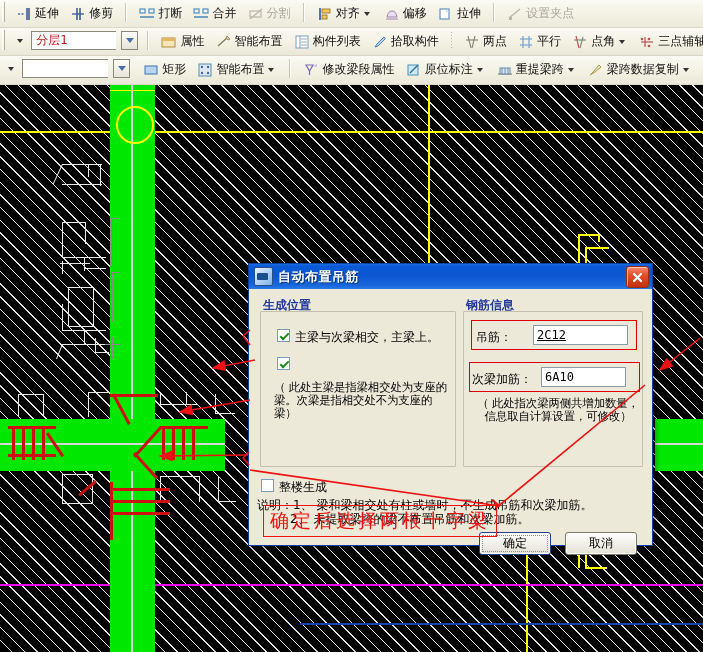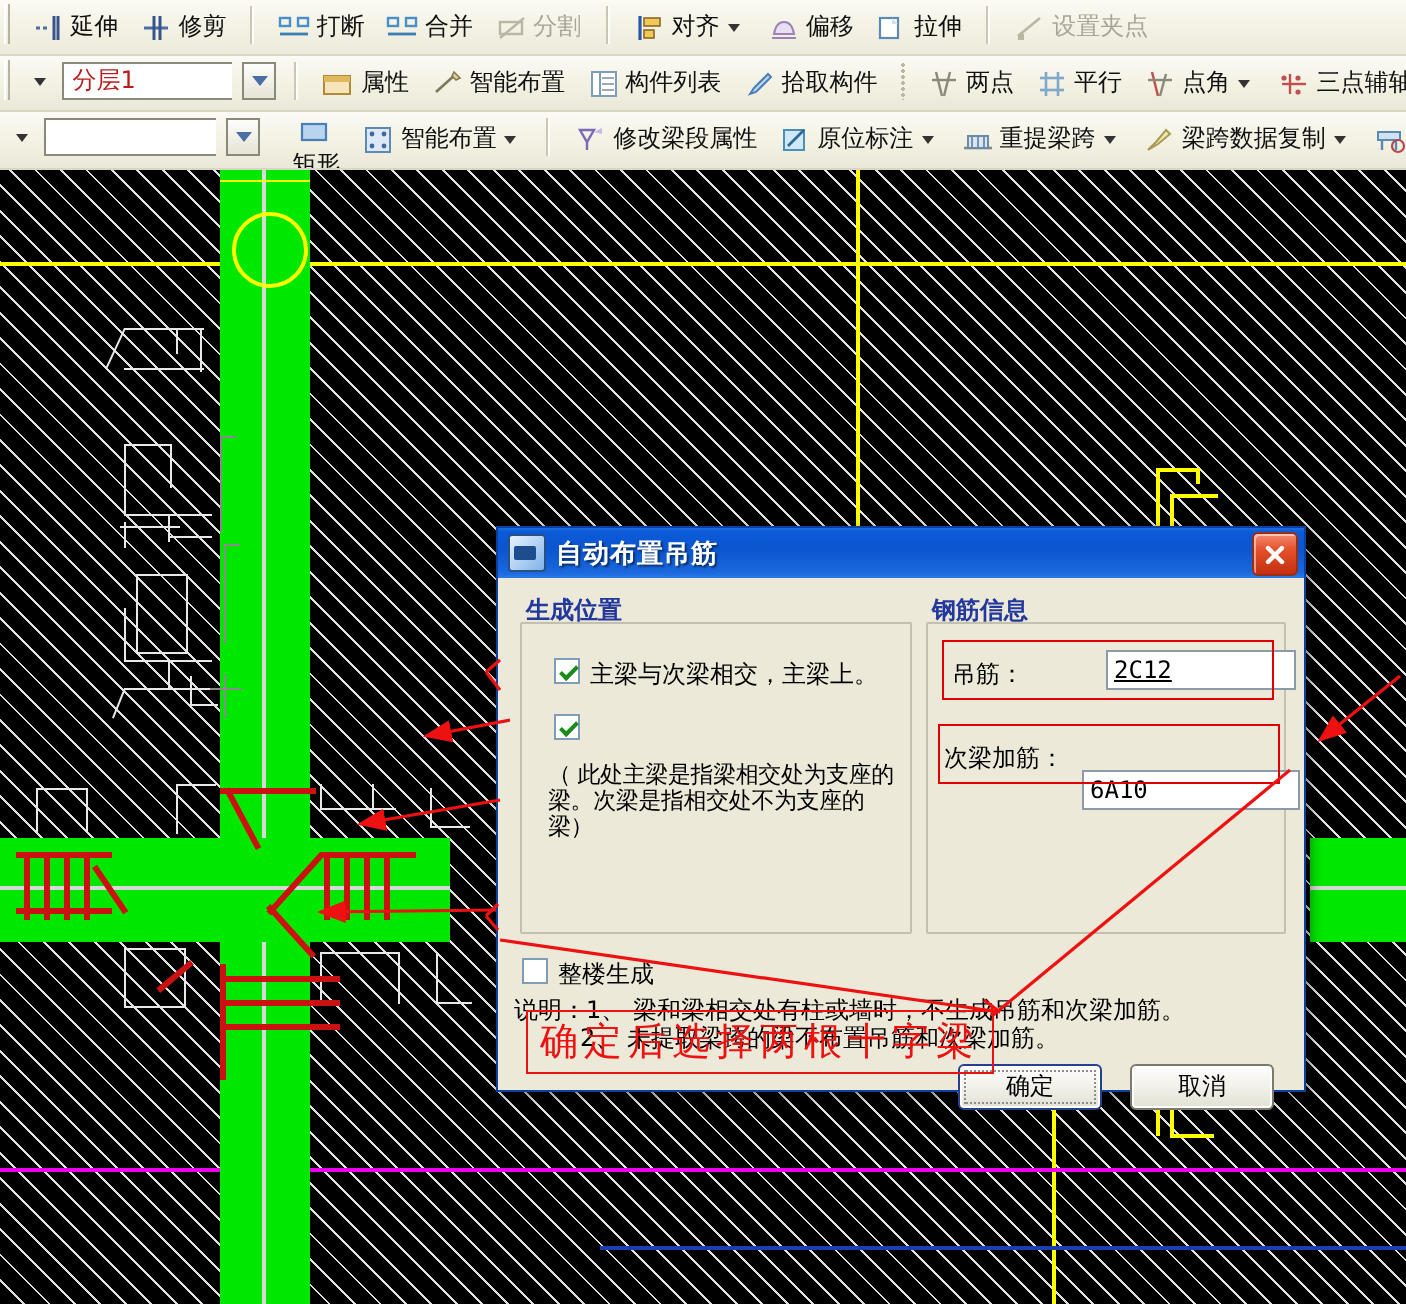--- a/index.html
+++ b/index.html
@@ -446,21 +446,21 @@
   </div>
 
   <div class="tbrow r3">
     <span class="caret" style="margin-top:11px;margin-left:8px;"></span>
 
     <span class="combo" style="width:86px;"></span>
     <span class="combobtn">
         <span class="cbcaret"></span>
       </span>
 
-    <span class="tbitem" style="margin-left:5px;flex-direction:column;">
+    <span class="tbitem" style="margin-left:5px;">
       <span class="ico">
         <svg width="16" height="16" viewBox="0 0 16 16">
             <rect x="2" y="4" width="12" height="8" fill="#b9d4ee" stroke="#4a7fb5" stroke-width="1.1"></rect>
           </svg>
       </span>
       <span class="tblabel">矩形</span>
     </span>
 
     <span class="tbitem">
       <span class="ico">
@@ -564,27 +564,28 @@
     <div class="chkrow" style="left:28px;top:68px;width:175px;">
       <span class="chkbox on"></span>
     </div>
 
     <div class="note" style="left:25px;top:92px;width:176px;">（ 此处主梁是指梁相交处为支座的梁。次梁是指相交处不为支座的梁）</div>
 
     <div class="grouphdr" style="left:217px;top:8px;">钢筋信息</div>
     <div class="group" style="left:214px;top:22px;width:180px;height:156px;"></div>
 
     <div class="fldlabel" style="left:227px;top:40px;">吊筋：</div>
-    <div class="txtinput" style="left:304px;top:36px;width:95px;height:20px;text-decoration:underline;">2C12</div>
+    <div class="txtinput" style="left:284px;top:36px;width:95px;height:20px;text-decoration:underline;">2C12</div>
     <div class="redbox" style="left:222px;top:31px;width:166px;height:30px;"></div>
 
     <div class="fldlabel" style="left:223px;top:82px;">次梁加筋：</div>
-    <div class="txtinput" style="left:292px;top:78px;width:109px;height:20px;margin-top:18px;">6A10</div>
+    <div class="txtinput" style="left:292px;top:78px;width:85px;height:20px;">6A10</div>
     <div class="redbox" style="left:220px;top:73px;width:171px;height:30px;"></div>
 
+    <div class="note" style="left:226px;top:108px;width:166px;text-align:center;">（ 此处指次梁两侧共增加数量，信息取自计算设置，可修改）</div>
 
     <div class="chkrow" style="left:12px;top:190px;">
       <span class="chkbox"></span>
       <span>整楼生成</span>
     </div>
 
     <div class="desc" style="left:8px;top:209px;">说明：1、 梁和梁相交处有柱或墙时，不生成吊筋和次梁加筋。</div>
     <div class="desc" style="left:41px;top:223px;">2、 未提取梁跨的梁不布置吊筋和次梁加筋。</div>
 
     <div class="btn def" style="left:230px;top:243px;width:72px;">

